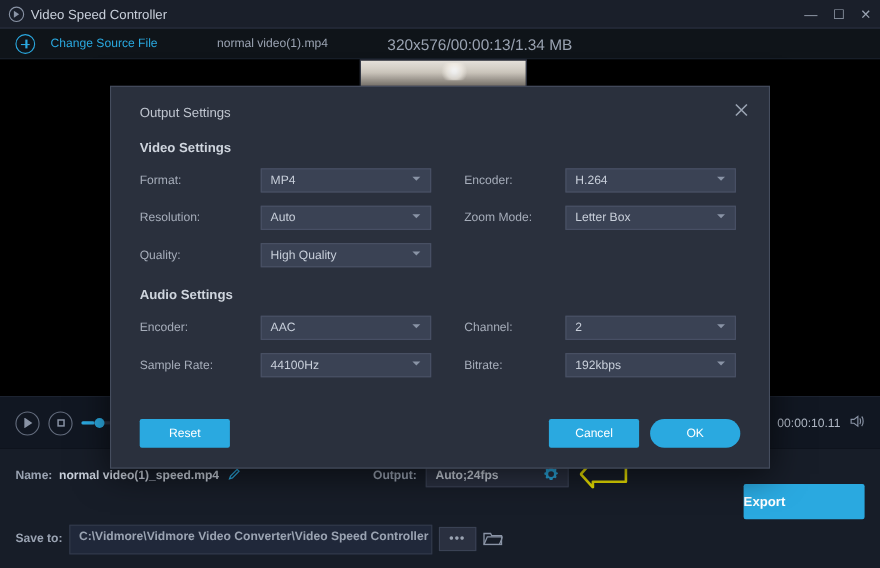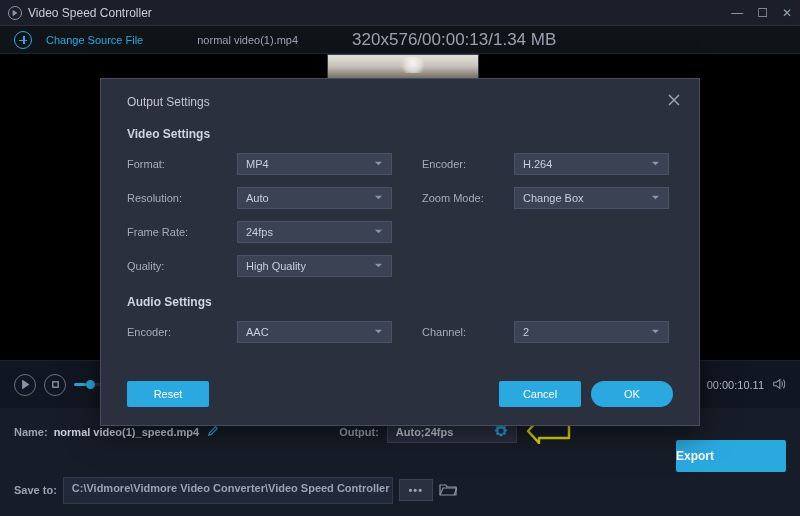--- a/index.html
+++ b/index.html
@@ -14,21 +14,21 @@
   .titlebar .winctrls span { color:#9aa3b2; cursor:pointer; font-size:12px;}
 
   
   .srcrow { height: 28px; display: flex; align-items: center; padding: 0 14px; gap: 14px; border-bottom:1px solid #1c2330;}
   .plus-icon { width:18px;height:18px;border:1.5px solid #2aa9e0;border-radius:50%;position:relative;}
   .plus-icon::before,.plus-icon::after{content:"";position:absolute;background:#2aa9e0;}
   .plus-icon::before{width:8px;height:1.5px;top:8px;left:4px;}
   .plus-icon::after{width:1.5px;height:8px;top:4px;left:8px;}
   .src-link{color:#2aa9e0;font-size:11px;cursor:pointer;}
   .src-file{color:#9aa3b2;font-size:11px;margin-left:40px;}
-  .src-info{color:#9aa3b2;font-size:17px;margin-left:40px;}
+  .src-info{color:#9aa3b2;font-size:14px;margin-left:40px;}
 
   
   .video-area { position:absolute; top:54px; left:0; right:0; bottom:108px; background:#000; }
   .video-thumb { position:absolute; top:0; left:327px; width:152px; height:30px; background:linear-gradient(180deg,#e8e4de 0%,#d8d2c8 40%,#7a726a 100%); border:1px solid #3a4050; overflow:hidden;}
   .video-thumb .light{position:absolute;top:2px;left:70px;width:30px;height:16px;background:radial-gradient(circle,#fff 10%,#f5f0e8 40%,transparent 70%);}
 
   
   .playrow { position:absolute; bottom:108px; left:0; right:0; height:48px; display:flex; align-items:center; padding:0 14px; gap:8px; background:#111722; border-top:1px solid #1c2330;}
   .circ-btn { width:22px;height:22px;border:1px solid #646d7e;border-radius:50%;display:flex;align-items:center;justify-content:center;cursor:pointer;}
   .circ-btn svg{width:9px;height:9px;fill:none;stroke:#8a94a6;stroke-width:1.5;}
@@ -202,36 +202,27 @@
     <div class="form-row">
       <span class="col-label">Resolution:</span>
       <div class="sel">
           <span>Auto</span>
           <span class="caret"><svg viewBox="0 0 10 10">
               <path d="M1 3l4 4 4-4z"></path>
             </svg></span>
         </div>
       <span class="col2-label">Zoom Mode:</span>
       <div class="sel">
-          <span>Change Box</span>
-          <span class="caret"><svg viewBox="0 0 10 10">
-              <path d="M1 3l4 4 4-4z"></path>
-            </svg></span>
-        </div>
-    </div>
-
-    <div class="form-row">
-      <span class="col-label">Frame Rate:</span>
-      <div class="sel">
-          <span>24fps</span>
-          <span class="caret"><svg viewBox="0 0 10 10">
-              <path d="M1 3l4 4 4-4z"></path>
-            </svg></span>
-        </div>
-    </div>
+          <span>Letter Box</span>
+          <span class="caret"><svg viewBox="0 0 10 10">
+              <path d="M1 3l4 4 4-4z"></path>
+            </svg></span>
+        </div>
+    </div>
+
 
     <div class="form-row">
       <span class="col-label">Quality:</span>
       <div class="sel">
           <span>High Quality</span>
           <span class="caret"><svg viewBox="0 0 10 10">
               <path d="M1 3l4 4 4-4z"></path>
             </svg></span>
         </div>
     </div>
@@ -248,20 +239,36 @@
         </div>
       <span class="col2-label">Channel:</span>
       <div class="sel">
           <span>2</span>
           <span class="caret"><svg viewBox="0 0 10 10">
               <path d="M1 3l4 4 4-4z"></path>
             </svg></span>
         </div>
     </div>
 
+    <div class="form-row">
+      <span class="col-label">Sample Rate:</span>
+      <div class="sel">
+          <span>44100Hz</span>
+          <span class="caret"><svg viewBox="0 0 10 10">
+              <path d="M1 3l4 4 4-4z"></path>
+            </svg></span>
+        </div>
+      <span class="col2-label">Bitrate:</span>
+      <div class="sel">
+          <span>192kbps</span>
+          <span class="caret"><svg viewBox="0 0 10 10">
+              <path d="M1 3l4 4 4-4z"></path>
+            </svg></span>
+        </div>
+    </div>
 
     <div class="modal-btns">
       <div class="btn reset">
           <span>Reset</span>
         </div>
       <div class="btn cancel">
           <span>Cancel</span>
         </div>
       <div class="btn ok">
           <span>OK</span>

